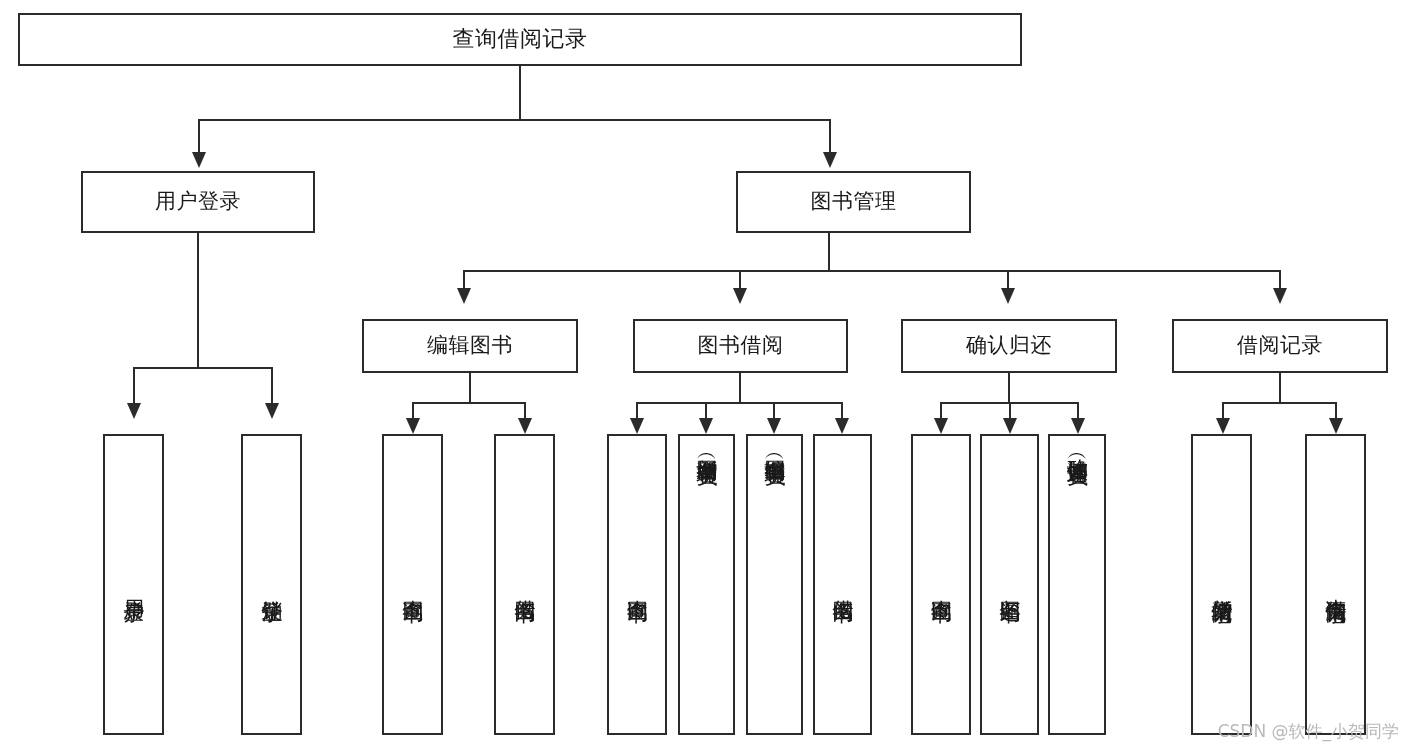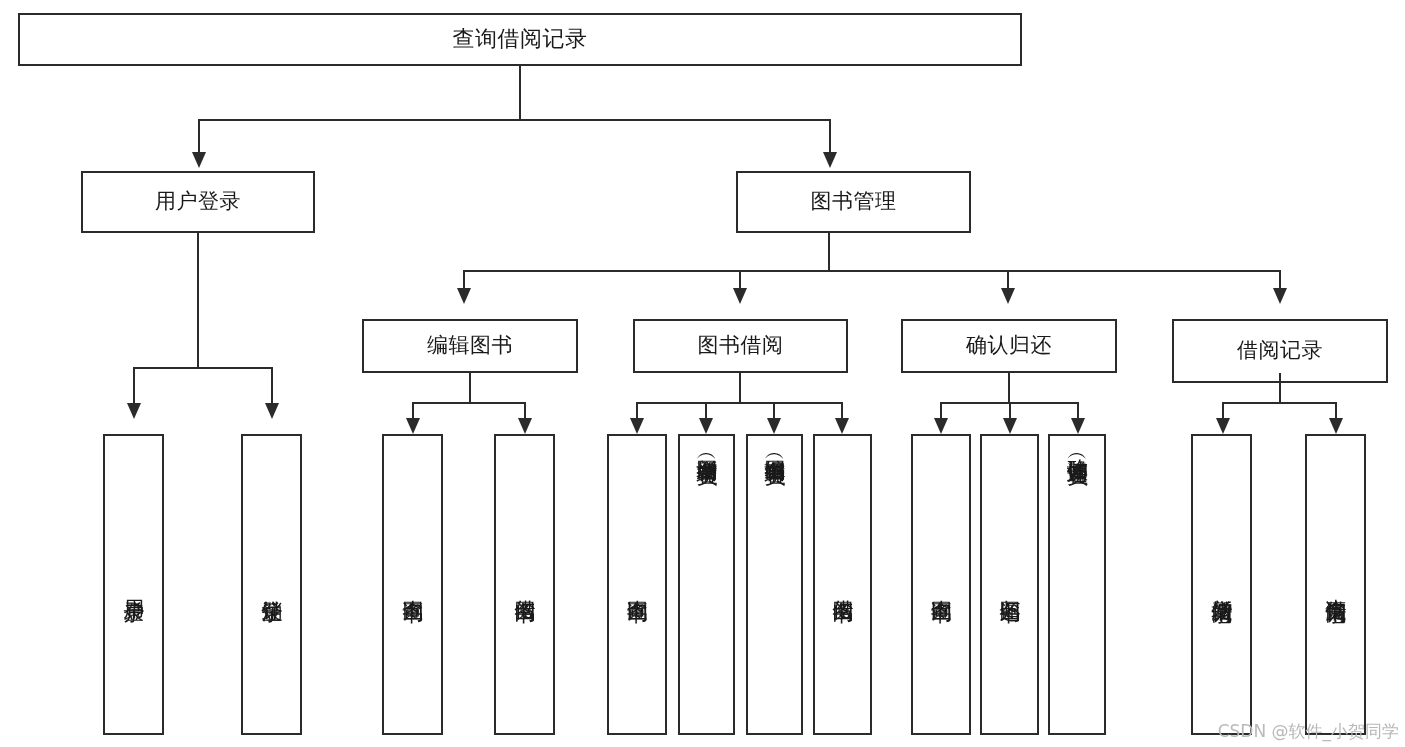--- a/index.html
+++ b/index.html
@@ -135,21 +135,21 @@
   </div>
 
   <div class="node h" id="node-book-borrow" style="left:633px; top:319px; width:215px; height:54px;">
     <span class="label">图书借阅</span>
   </div>
 
   <div class="node h" id="node-current-borrow" style="left:901px; top:319px; width:216px; height:54px;">
     <span class="label">确认归还</span>
   </div>
 
-  <div class="node h" id="node-borrow-record" style="left:1172px; top:319px; width:216px; height:64px;">
+  <div class="node h" id="node-borrow-record" style="left:1172px; top:319px; width:216px; height:54px;">
     <span class="label">借阅记录</span>
   </div>
 
   <div class="seg vline" style="left:469px; top:373px; height:30px;"></div>
   <div class="seg hline" style="left:412px; top:402px; width:114px;"></div>
   <div class="seg vline" style="left:412px; top:402px; height:18px;"></div>
   <div class="arrow" style="left:406px; top:418px;"></div>
   <div class="seg vline" style="left:524px; top:402px; height:18px;"></div>
   <div class="arrow" style="left:518px; top:418px;"></div>
 

